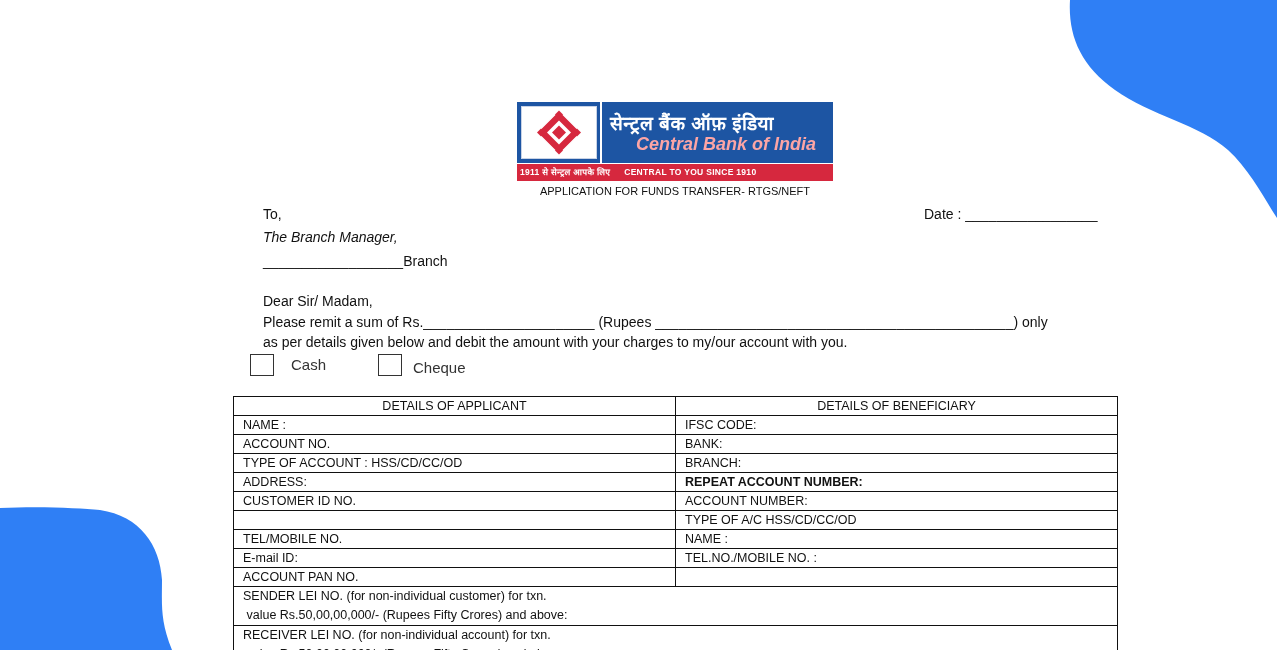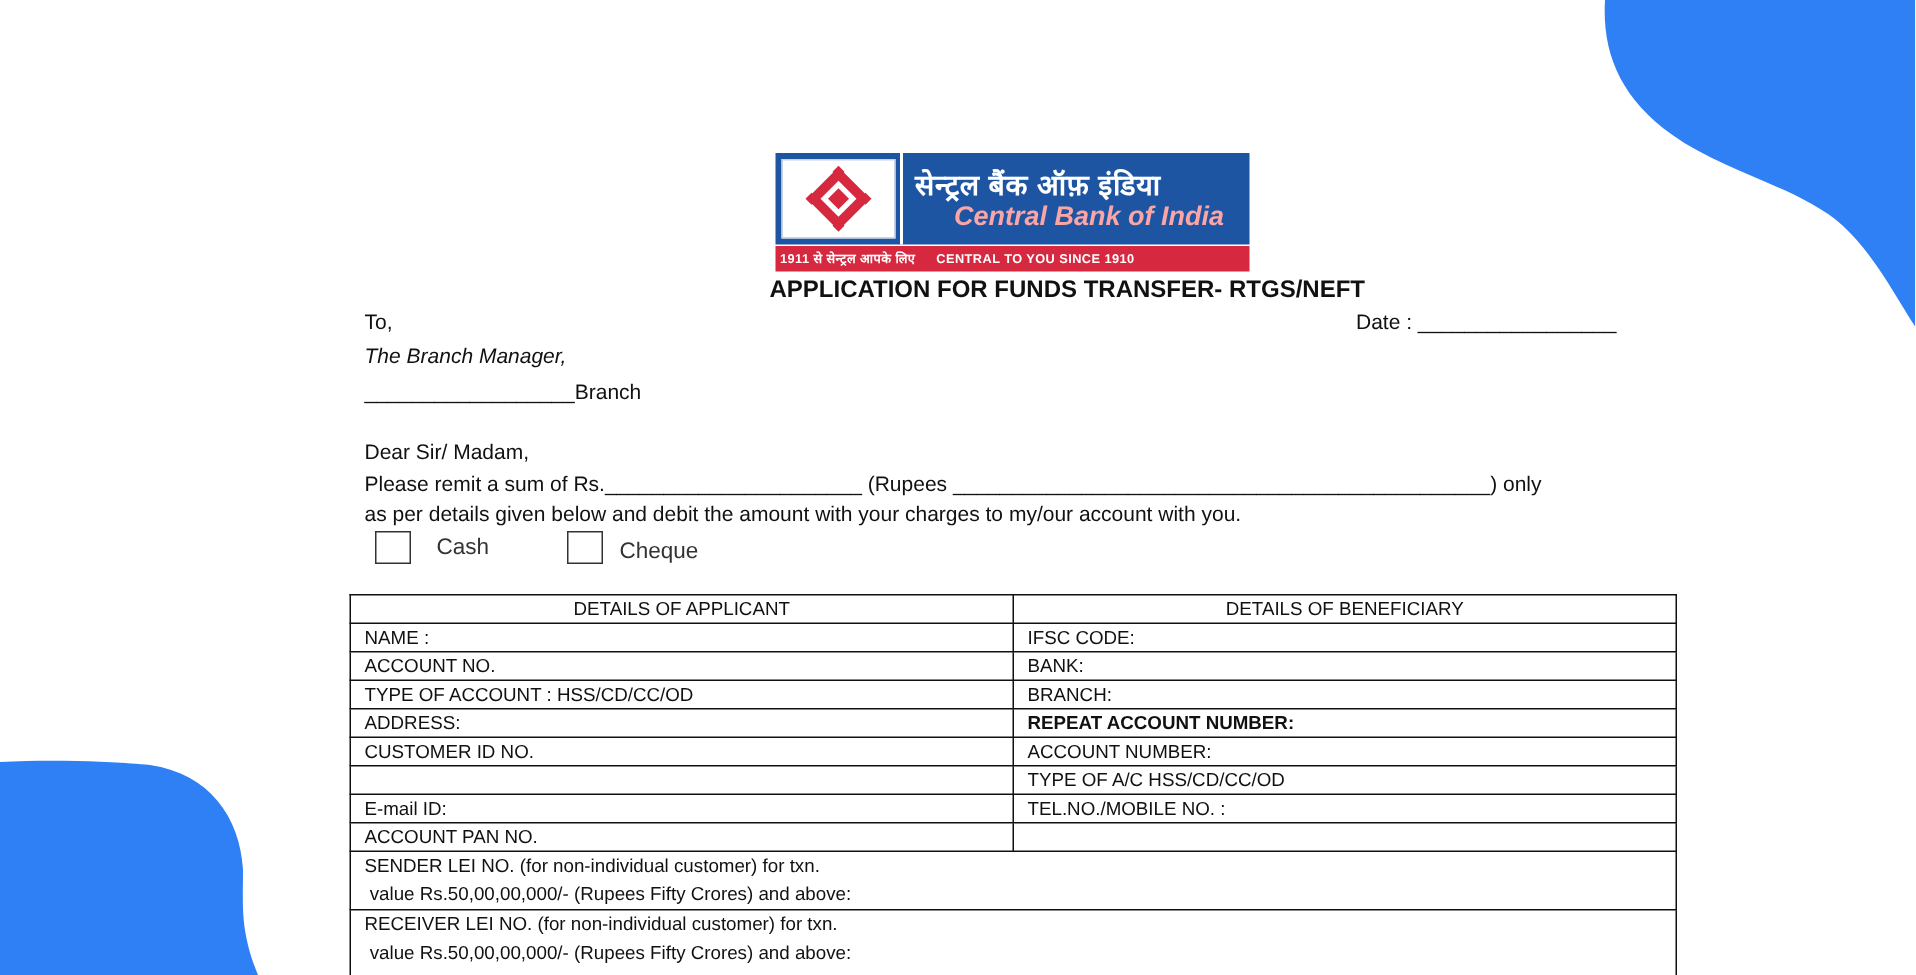--- a/index.html
+++ b/index.html
@@ -17,23 +17,23 @@
     
     .logo { position: absolute; left: 517px; top: 102px; width: 316px; height: 80px; }
     .logo-top { position: absolute; left: 0; top: 0; width: 316px; height: 61px; background: #1d55a3; }
     .logo-emblem-box { position: absolute; left: 4px; top: 4px; width: 76px; height: 53px; background: #fff; border: 1px solid #c8d3e6; }
     .logo-divider { position: absolute; left: 83px; top: 0; width: 2px; height: 61px; background: #fff; }
     .logo-hindi { position: absolute; left: 93px; top: 8px; font-size: 19px; font-weight: bold; color: #fff; letter-spacing: 0.5px; white-space: nowrap; }
     .logo-eng { position: absolute; left: 95px; top: 32px; font-size: 18px; font-weight: bold; font-style: italic; color: #fca5a5; white-space: nowrap; margin-left: 24px; }
     .logo-strip { position: absolute; left: 0; top: 62px; width: 316px; height: 17px; background: #d6283e; color: #fff; font-size: 8.5px; font-weight: bold; line-height: 17px; padding-left: 3px; white-space: nowrap; letter-spacing: 0.3px; }
     .logo-strip .gap { display: inline-block; width: 14px; }
 
-    .form-title { position: absolute; left: 440px; top: 185px; width: 470px; text-align: right; font-size: 16px; font-weight: bold; color: #111; }
+    .form-title { position: absolute; left: 440px; top: 185px; width: 470px; text-align: center; font-size: 11px; font-weight: normal; color: #111; }
 
-    .txt { position: absolute; font-size: 14px; color: #111; white-space: nowrap; }
+    .txt { position: absolute; font-size: 14px; color: #111; white-space: nowrap; margin-left: 20px; }
 
     .checkbox { position: absolute; width: 24px; height: 22px; border: 1.5px solid #333; background: #fff; }
     .check-label { position: absolute; font-size: 15px; color: #333; }
 
     
     .tbl { position: absolute; left: 233px; top: 396px; width: 885px; border-collapse: collapse; font-size: 12.5px; color: #111; }
     .tbl td, .tbl th { border: 1.3px solid #111; height: 19px; padding: 0 9px; font-weight: normal; vertical-align: middle; text-align: left; }
     .tbl th { text-align: center; }
     .tbl td.left { width: 442px; }
     .tbl .bold { font-weight: bold; }
@@ -117,35 +117,39 @@
     </tr>
     <tr>
       <td class="left">CUSTOMER ID NO.</td>
       <td>ACCOUNT NUMBER:</td>
     </tr>
     <tr>
       <td class="left"></td>
       <td>TYPE OF A/C HSS/CD/CC/OD</td>
     </tr>
     <tr>
+      <td class="left">TEL/MOBILE NO.</td>
+      <td>NAME :</td>
+    </tr>
+    <tr>
       <td class="left">E-mail ID:</td>
       <td>TEL.NO./MOBILE NO. :</td>
     </tr>
     <tr>
       <td class="left">ACCOUNT PAN NO.</td>
       <td></td>
     </tr>
     <tr class="tall">
       <td class="full" colspan="2">
         <div>SENDER LEI NO. (for non-individual customer) for txn.</div>
         <div style="white-space:pre"> value Rs.50,00,00,000/- (Rupees Fifty Crores) and above:</div>
       </td>
     </tr>
     <tr class="tall2">
       <td class="full" colspan="2">
-        <div>RECEIVER LEI NO. (for non-individual customer) for txn.</div>
+        <div>RECEIVER LEI NO. (for non-individual account) for txn.</div>
         <div style="white-space:pre"> value Rs.50,00,00,000/- (Rupees Fifty Crores) and above:</div>
       </td>
     </tr>
   </tbody>
     </table>
 
 </div>
 
 </body></html>

